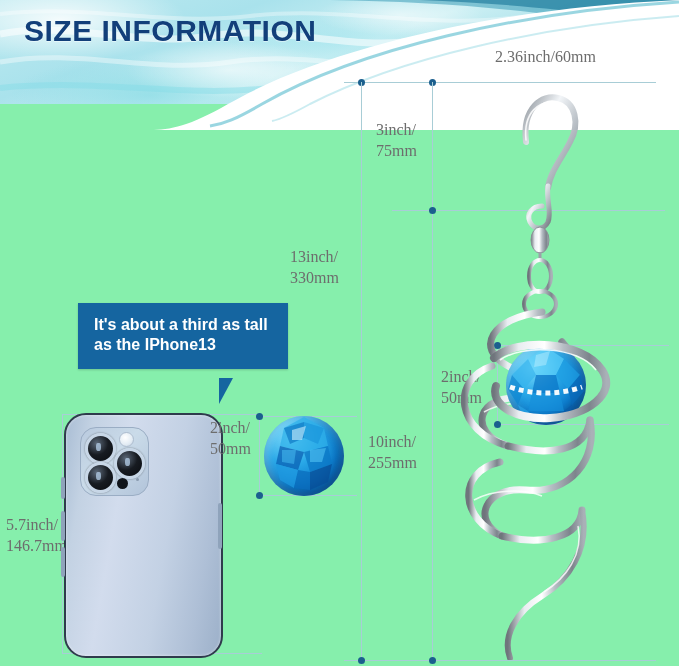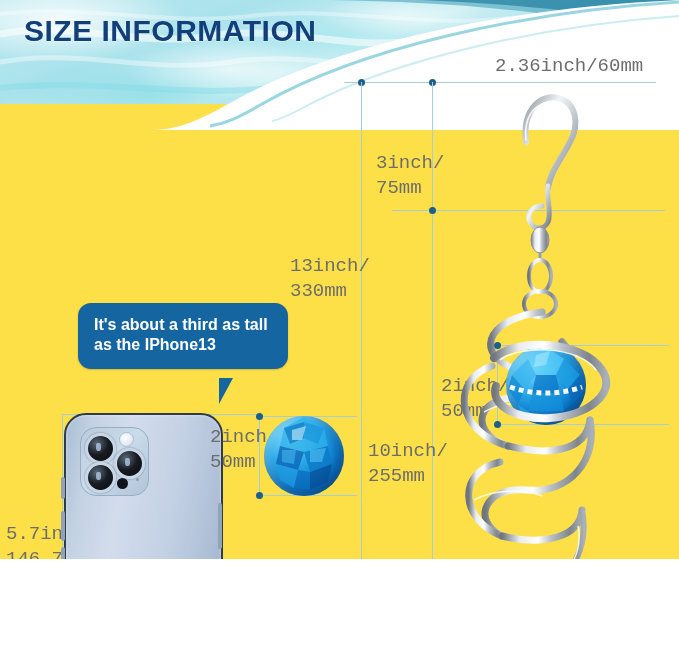--- a/index.html
+++ b/index.html
@@ -1,17 +1,17 @@
 <!DOCTYPE html>
 <html><head>
 <meta charset="utf-8">
 <style>
   html,body{margin:0;padding:0;background:#fff;}
   body{font-family:"Liberation Sans",sans-serif;}
-  #page{position:relative;width:679px;height:559px;overflow:hidden;background:#fde047;}
+  #page{position:relative;width:679px;height:666px;overflow:hidden;background:#86efac;}
 
   
   .banner{position:absolute;left:0;top:0;width:679px;height:104px;overflow:hidden;}
   .banner-bg{position:absolute;inset:0;
     background:
       radial-gradient(ellipse 180px 60px at 60px 20px, rgba(255,255,255,.85), rgba(255,255,255,0) 70%),
       radial-gradient(ellipse 150px 40px at 230px 70px, rgba(255,255,255,.6), rgba(255,255,255,0) 70%),
       radial-gradient(ellipse 120px 30px at 400px 15px, rgba(255,255,255,.55), rgba(255,255,255,0) 70%),
       radial-gradient(ellipse 200px 55px at 150px 95px, rgba(120,215,225,.55), rgba(255,255,255,0) 70%),
       radial-gradient(ellipse 160px 45px at 330px 40px, rgba(150,225,235,.5), rgba(255,255,255,0) 70%),
@@ -22,26 +22,26 @@
     letter-spacing:.5px;color:#123f7a;white-space:nowrap;
     text-shadow:0 1px 0 rgba(255,255,255,.45);}
 
   
   .sweep{position:absolute;left:0;top:0;width:679px;height:130px;pointer-events:none;}
 
   
   .hline{position:absolute;height:1px;background:#a8cdd6;}
   .vline{position:absolute;width:1px;background:#a8cdd6;}
   .dot{position:absolute;width:7px;height:7px;border-radius:50%;background:#1b5f8e;}
-  .dim-label{position:absolute;color:#6d6d6d;font-size:19px;line-height:1.32;
-    font-family:Liberation Mono, monospace;white-space:pre-line;margin-top:8px;}
+  .dim-label{position:absolute;color:#6d6d6d;font-size:16px;line-height:1.32;
+    font-family:Liberation Serif, serif;white-space:pre-line;}
 
   
   .bubble{position:absolute;left:78px;top:303px;width:180px;padding:12px 14px 13px 16px;
-    background:#1565a0;border-radius:13px;color:#fff;font-size:16px;font-weight:bold;
+    background:#1565a0;border-radius:0;color:#fff;font-size:16px;font-weight:bold;
     line-height:1.28;box-shadow:0 1px 2px rgba(0,0,0,.18);}
   .bubble-tail{position:absolute;left:219px;top:378px;width:0;height:0;
     border-left:14px solid #1565a0;border-bottom:26px solid transparent;}
 
   
   .phone{position:absolute;left:64px;top:413px;width:155px;height:241px;
     border-radius:22px;
     background:linear-gradient(100deg,#a9bdd4 0%,#c3d2e3 14%,#d2dced 34%,#c3d1e4 62%,#aebfd6 84%,#9cb0c9 100%);
     border:2.2px solid #2f3b4c;
     box-shadow:inset 0 0 3px rgba(255,255,255,.6);}
@@ -96,21 +96,21 @@
   <div class="hline" style="left:344px;top:82px;width:312px;"></div>
   <div class="dot" style="left:358px;top:79px;"></div>
   <div class="dot" style="left:429px;top:79px;"></div>
   <div class="dim-label" style="left:495px;top:46px;">2.36inch/60mm</div>
 
   <div class="vline" style="left:361px;top:82px;height:578px;"></div>
   <div class="vline" style="left:432px;top:82px;height:578px;"></div>
 
   <div class="hline" style="left:392px;top:210px;width:273px;"></div>
   <div class="dot" style="left:429px;top:207px;"></div>
-  <div class="dim-label" style="left:376px;top:143px;">3inch/
+  <div class="dim-label" style="left:376px;top:119px;">3inch/
 75mm</div>
 
   <div class="dim-label" style="left:290px;top:246px;">13inch/
 330mm</div>
 
   <div class="dim-label" style="left:368px;top:431px;">10inch/
 255mm</div>
 
   <div class="hline" style="left:344px;top:660px;width:312px;"></div>
   <div class="dot" style="left:358px;top:657px;"></div>

